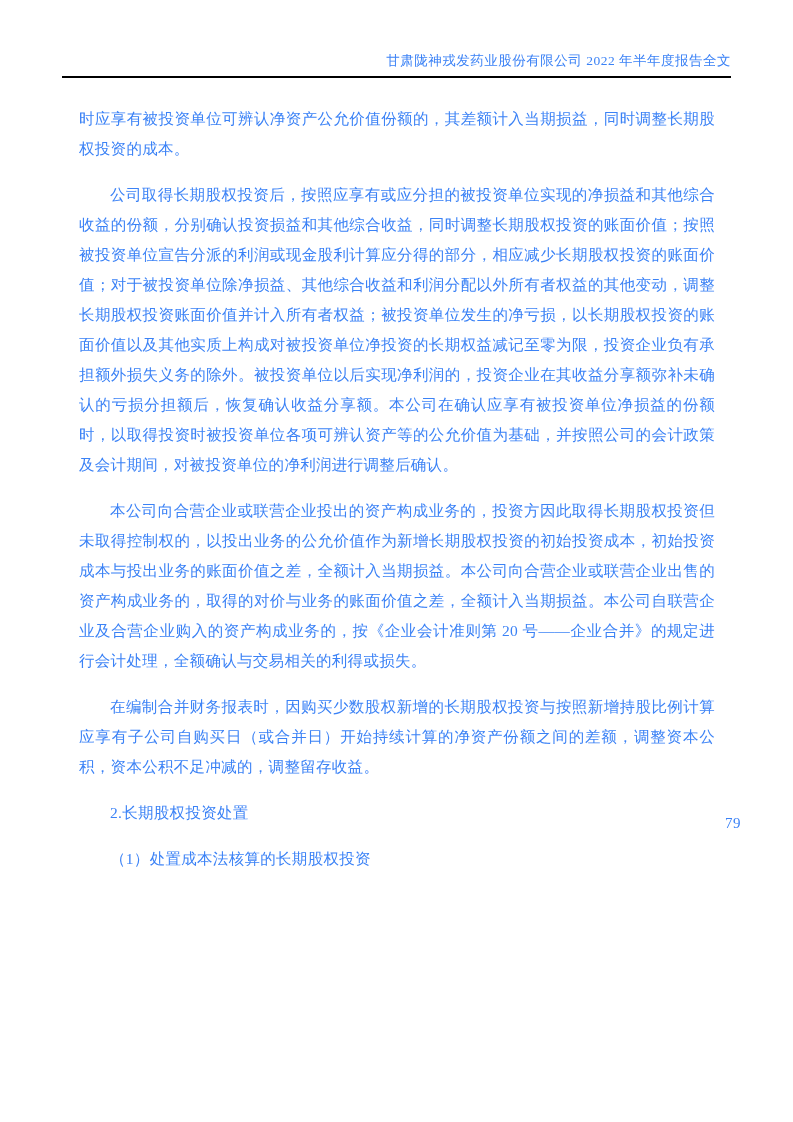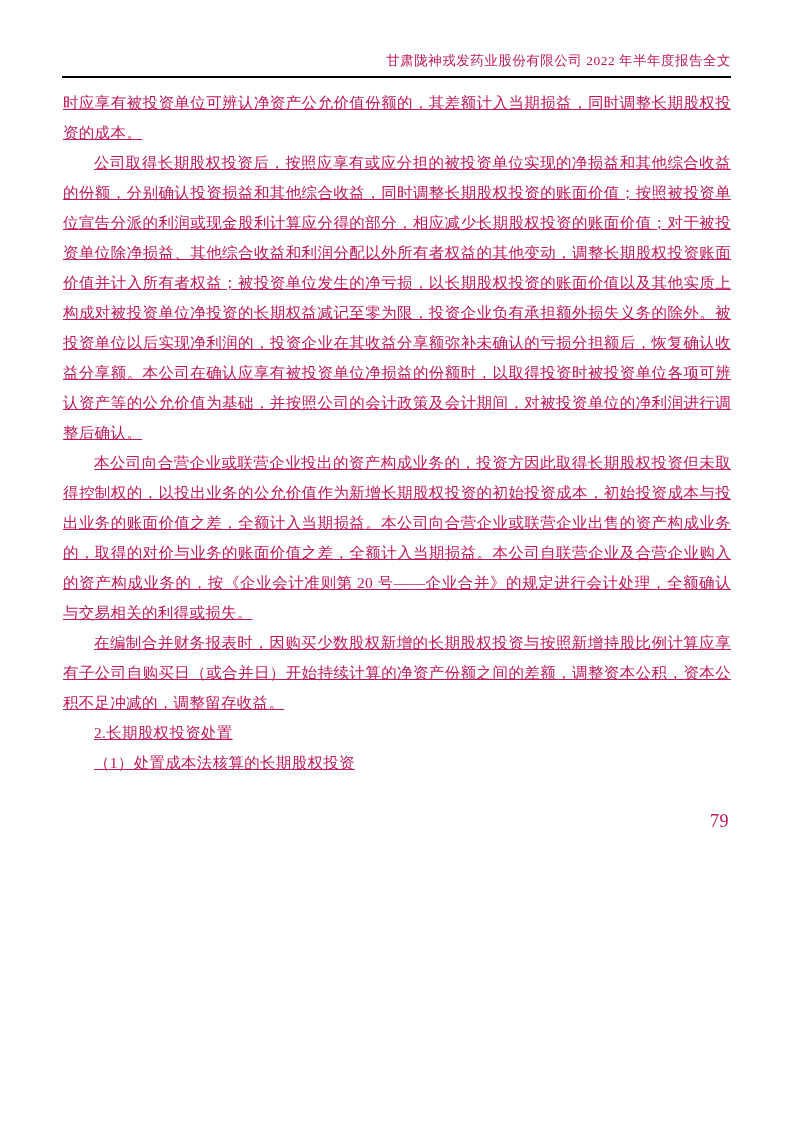--- a/index.html
+++ b/index.html
@@ -5,21 +5,21 @@
   html, body {
     margin: 0;
     padding: 0;
     background: #ffffff;
   }
   .page {
     position: relative;
     width: 793px;
     height: 898px;
     background: #ffffff;
-    color: #be185d;
+    color: #3b82f6;
     font-family: "Liberation Serif", "DejaVu Serif", serif;
     overflow: hidden;
     box-sizing: border-box;
   }
   .page-header {
     position: absolute;
     left: 62px;
     right: 62px;
     top: 52px;
     text-align: right;
@@ -33,32 +33,31 @@
     position: absolute;
     left: 63px;
     right: 62px;
     top: 88px;
     font-size: 15.5px;
     line-height: 30px;
     text-align: justify;
     letter-spacing: 0.3px;
   }
   .doc-body p {
-    margin: 0;
+    margin: 16px;
     padding: 0;
-    text-decoration: underline;
   }
   .doc-body p.indent {
     text-indent: 2em;
   }
   .page-footer {
     position: absolute;
-    right: 64px;
+    right: 52px;
     bottom: 66px;
-    font-size: 18px;
+    font-size: 15px;
     letter-spacing: 0.5px;
     margin-top: 12px;
   }
 </style>
 </head>
 <body>
 
 <div class="page">
 
   <div class="page-header">

